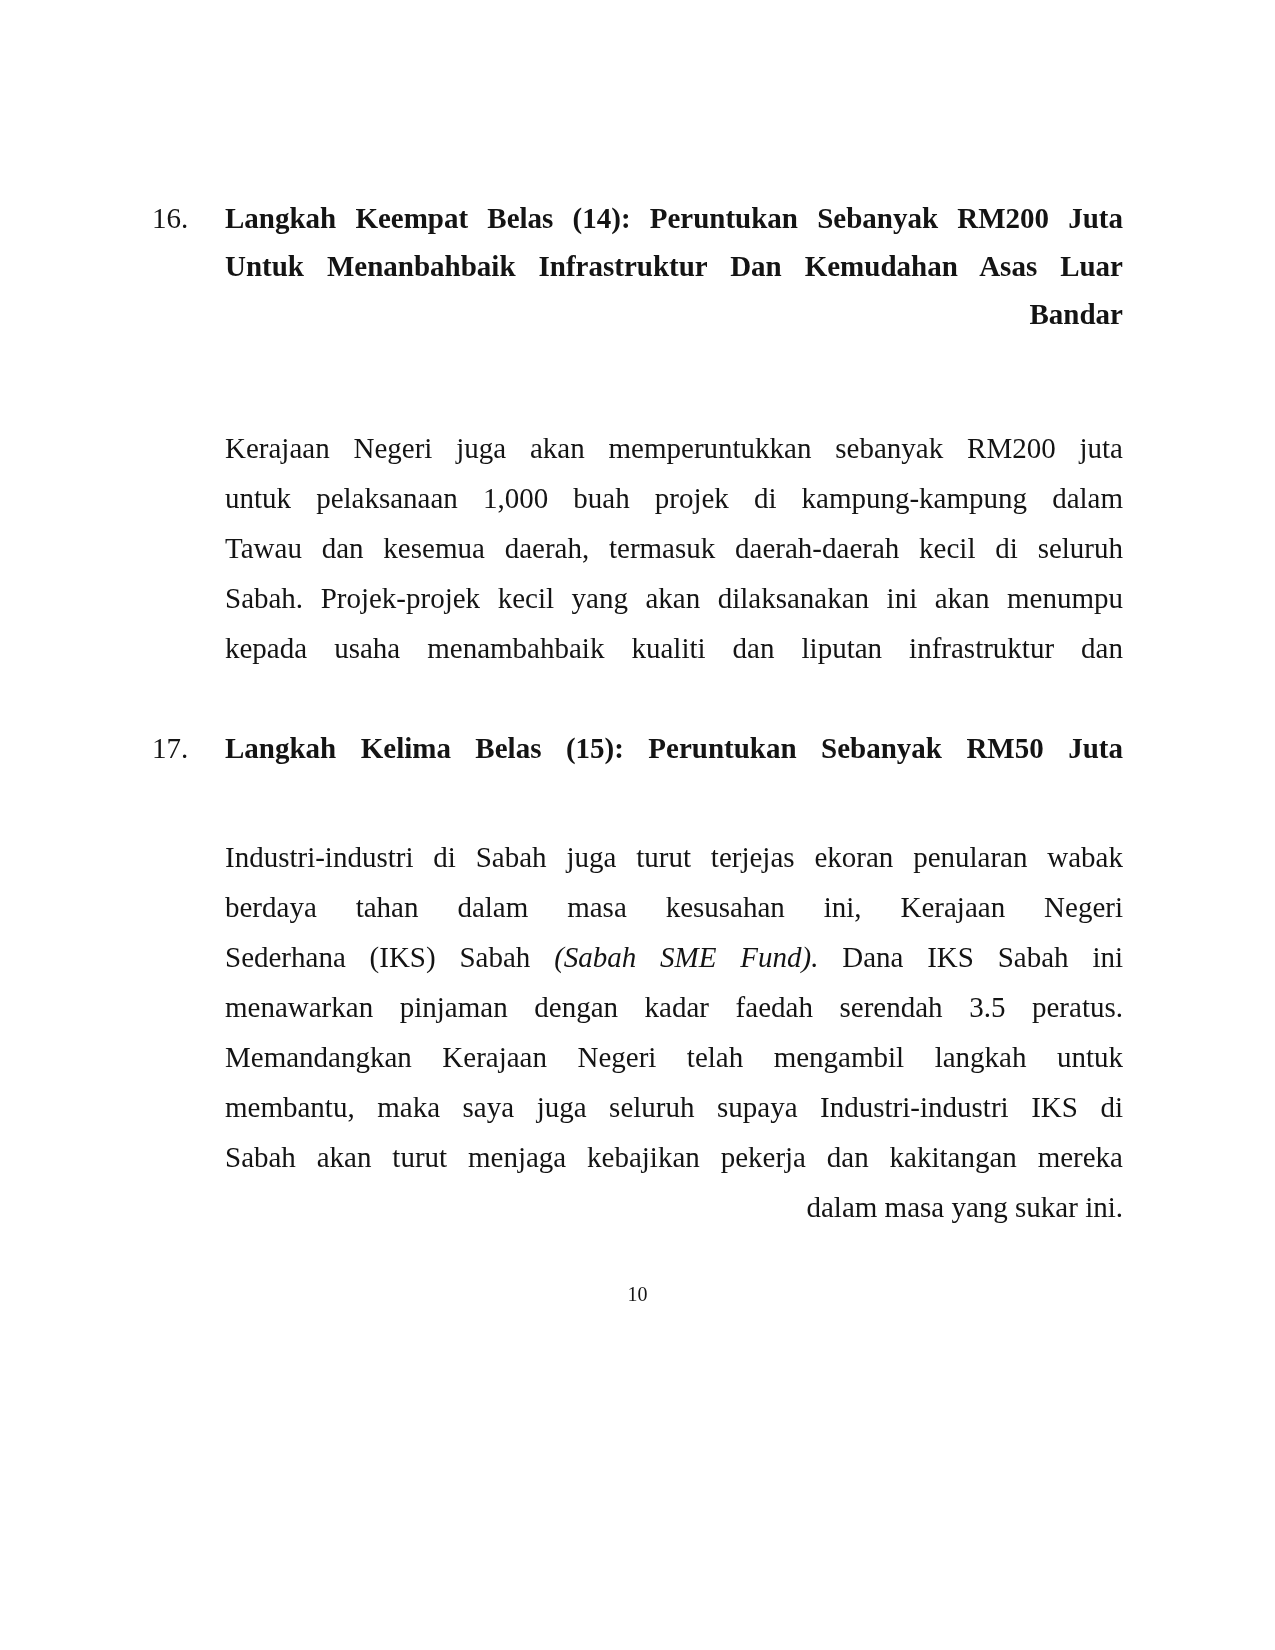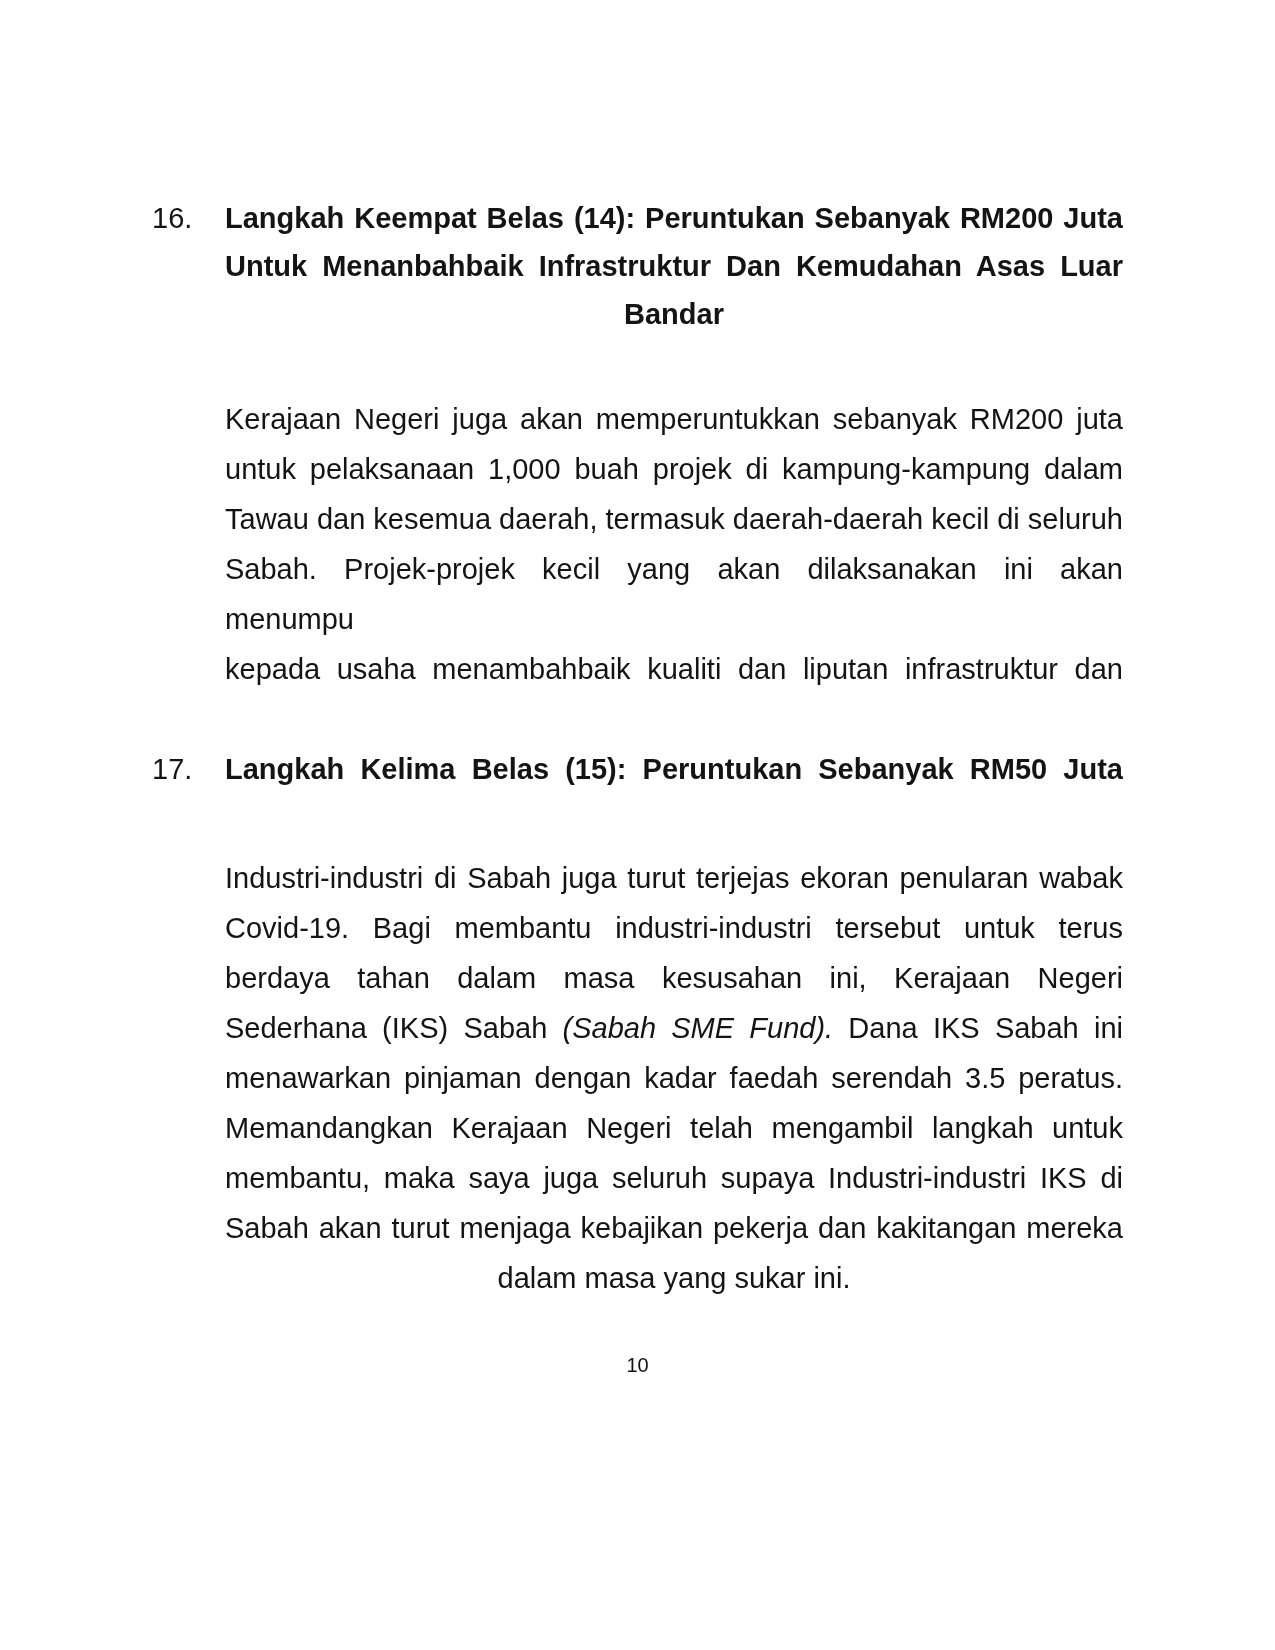--- a/index.html
+++ b/index.html
@@ -6,21 +6,21 @@
     margin: 0;
     padding: 0;
     background: #ffffff;
   }
   .page {
     position: relative;
     width: 1275px;
     height: 1650px;
     background: #ffffff;
     overflow: hidden;
-    font-family: Liberation Sans, sans-serif;
+    font-family: Liberation Serif, serif;
     color: #141414;
     box-sizing: border-box;
     padding: 194px 152px 0 152px;
   }
   .section {
     display: flex;
     flex-direction: row;
   }
   .sec-num {
     flex: 0 0 73px;
@@ -28,31 +28,31 @@
     font-size: 29px;
     line-height: 48px;
     text-align: left;
   }
   .sec-body {
     flex: 1 1 auto;
     min-width: 0;
   }
   .line {
     font-size: 29px;
-    text-align: center;
+    text-align: right;
     white-space: normal;
   }
   .hline { line-height: 48px; font-weight: bold; }
   .pline { line-height: 50px; }
   .j {
     text-align: justify;
     text-align-last: justify;
   }
   .italic { font-style: italic; }
-  .heading-16 { margin-bottom: 56px; }
+  .heading-16 { margin-bottom: 85px; }
   .section-17 { margin-top: 51px; }
   .heading-17 { margin-bottom: 60px; }
   .footer {
     margin-top: 38px;
     font-size: 20px;
     line-height: 48px;
     text-align: center;
   }
 </style>
 </head>
@@ -79,21 +79,20 @@
   </div>
 
   <div class="section section-17">
     <div class="sec-num">17.</div>
     <div class="sec-body">
       <div class="heading-17">
         <div class="line hline j">Langkah Kelima Belas (15): Peruntukan Sebanyak RM50 Juta</div>
       </div>
       <div class="paragraph">
         <div class="line pline j">Industri-industri di Sabah juga turut terjejas ekoran penularan wabak</div>
-        <div class="line pline j">Covid-19. Bagi membantu industri-industri tersebut untuk terus</div>
         <div class="line pline j">berdaya tahan dalam masa kesusahan ini, Kerajaan Negeri</div>
         <div class="line pline j">
           <span>Sederhana (IKS) Sabah</span>
           <span class="italic">(Sabah SME Fund).</span>
           <span>Dana IKS Sabah ini</span>
         </div>
         <div class="line pline j">menawarkan pinjaman dengan kadar faedah serendah 3.5 peratus.</div>
         <div class="line pline j">Memandangkan Kerajaan Negeri telah mengambil langkah untuk</div>
         <div class="line pline j">membantu, maka saya juga seluruh supaya Industri-industri IKS di</div>
         <div class="line pline j">Sabah akan turut menjaga kebajikan pekerja dan kakitangan mereka</div>

